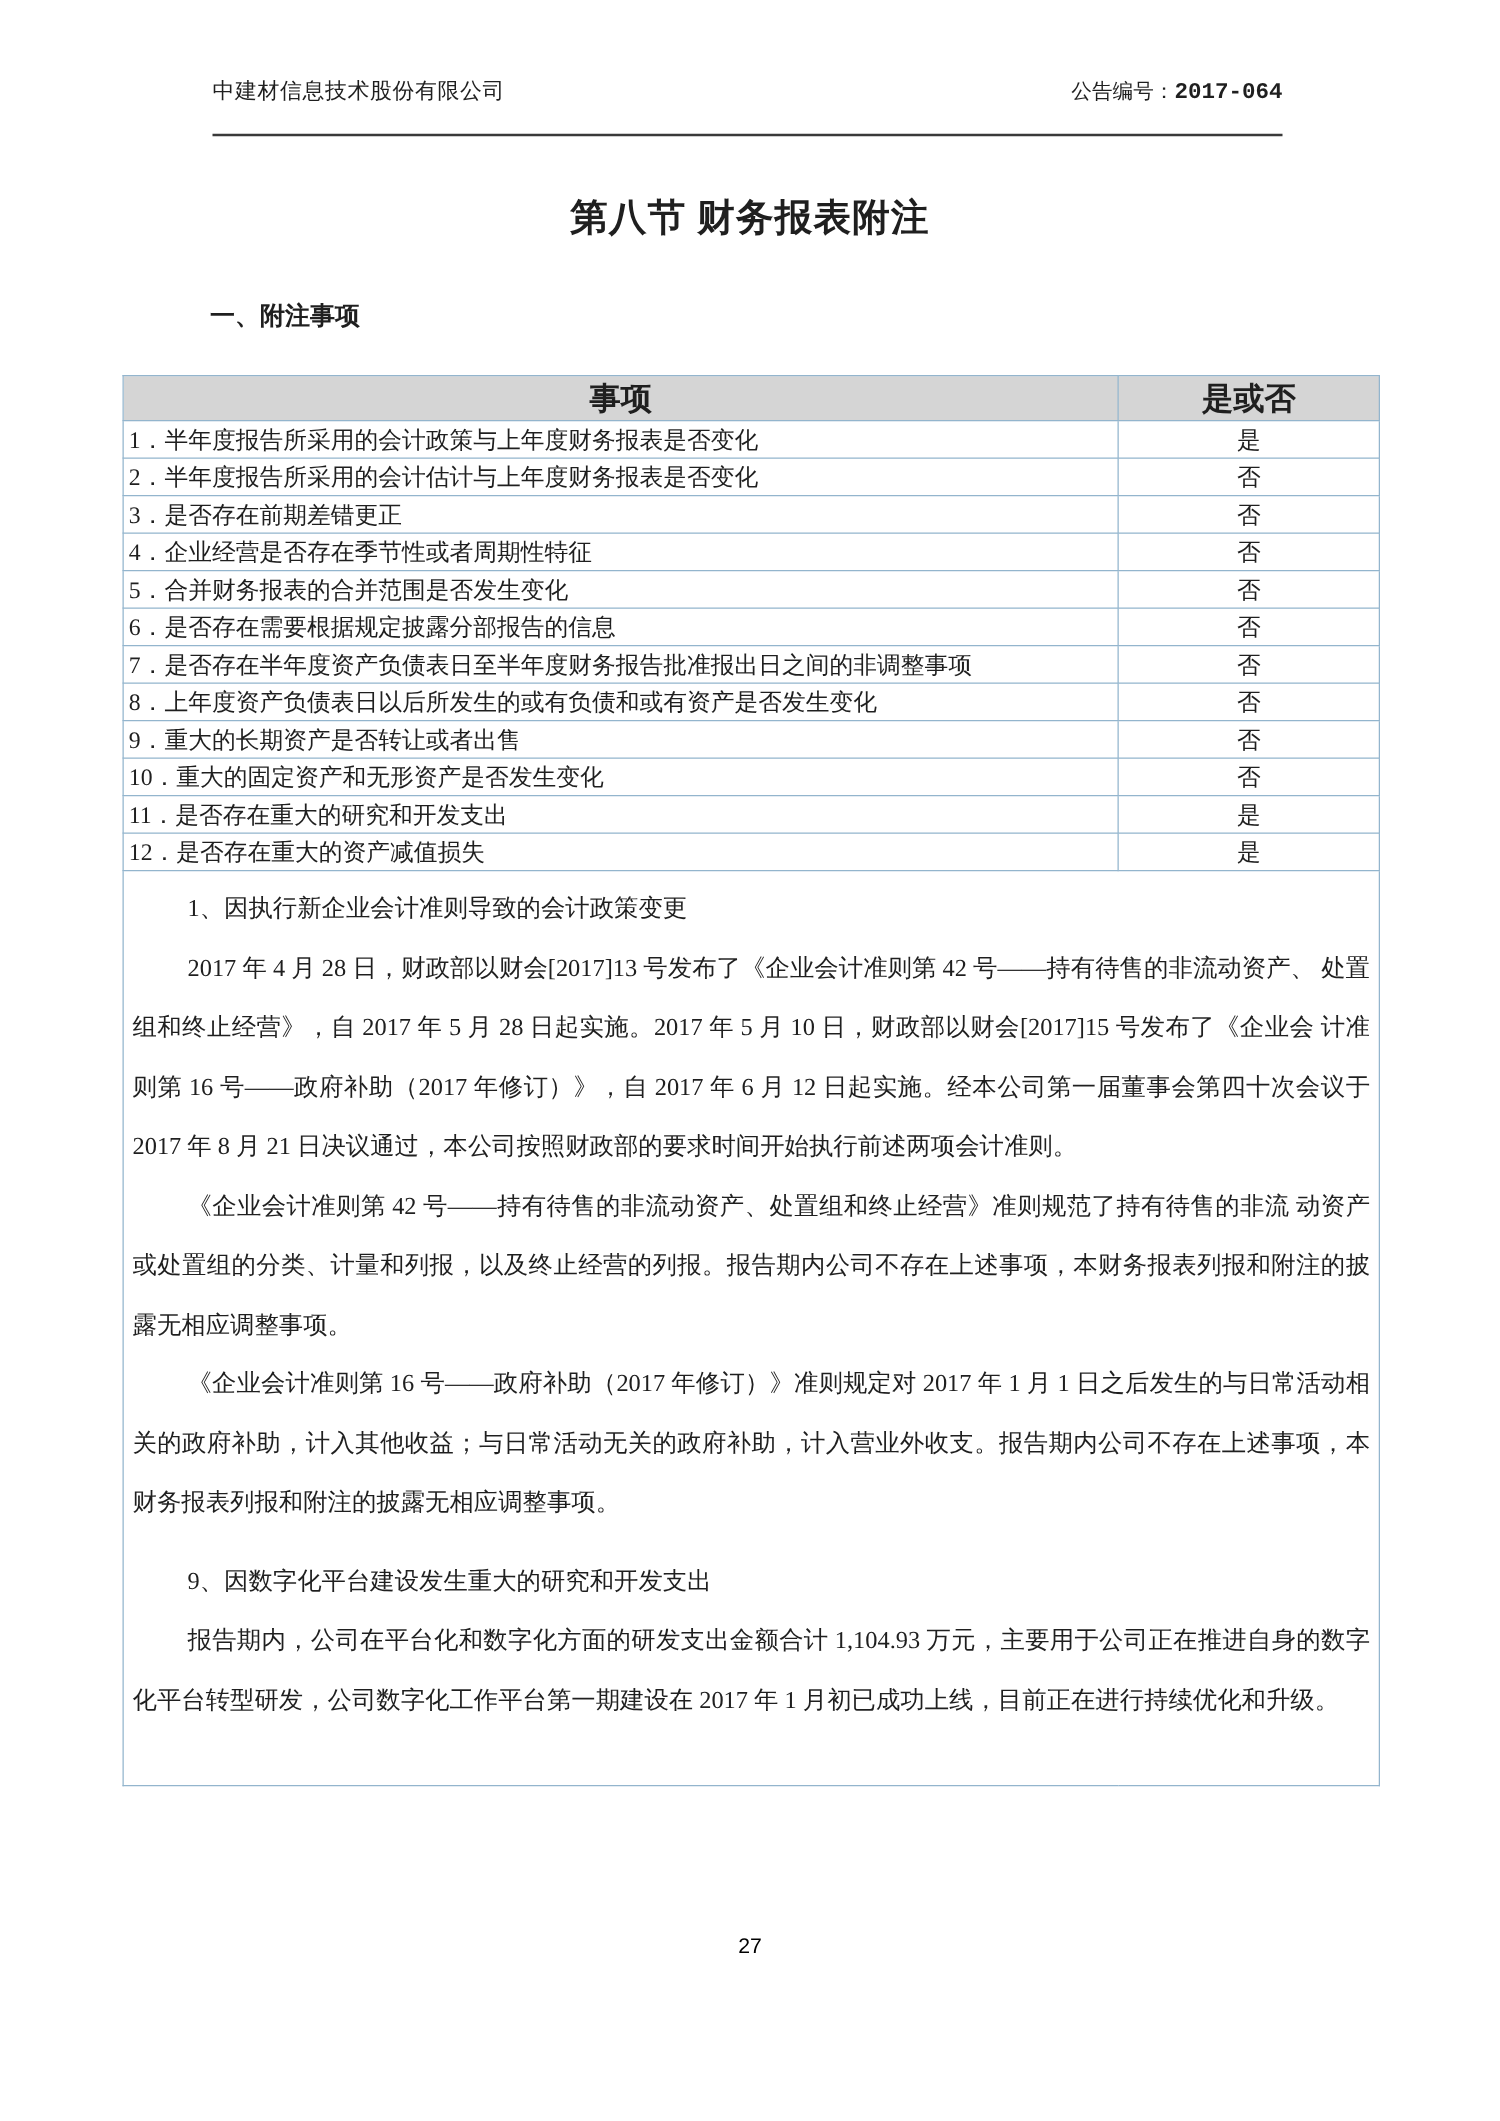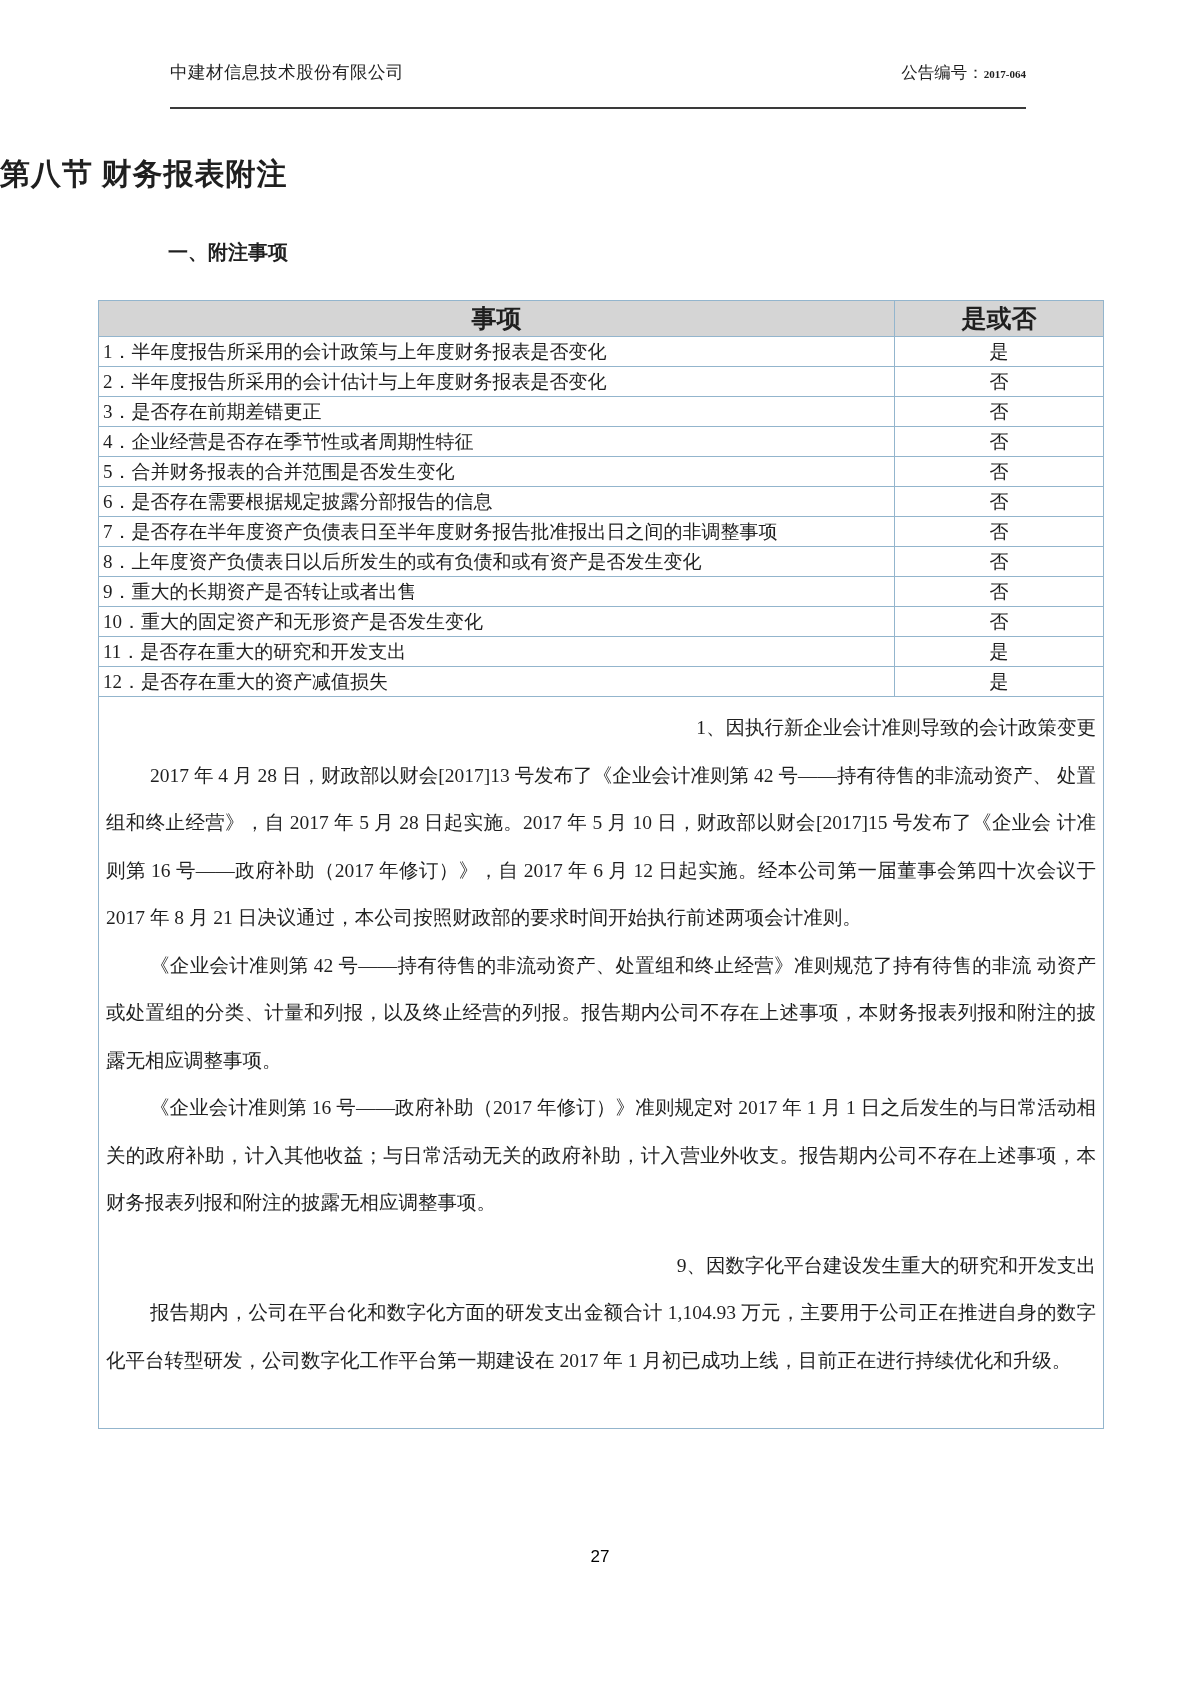--- a/index.html
+++ b/index.html
@@ -26,32 +26,32 @@
     padding-bottom: 23px;
   }
   .company-name {
     font-size: 17.5px;
     letter-spacing: 0.5px;
   }
   .announcement {
     font-size: 16.5px;
   }
   .announcement .ann-no {
-    font-family: Liberation Serif, serif;
-    font-weight: bold;
-    font-size: 11px;
+    font-family: Liberation Mono, monospace;
+    font-weight: bold;
+    font-size: 18px;
   }
 
   
   .doc-title {
     position: absolute;
     top: 134px;
     left: 0;
     width: 100%;
-    text-align: left;
+    text-align: center;
     font-size: 30px;
     font-weight: bold;
     letter-spacing: 1px;
   }
 
   
   .section-heading {
     position: absolute;
     top: 222px;
     left: 168px;
@@ -102,21 +102,21 @@
   }
   .notes-cell .block {
     margin: 0;
     font-size: 19.5px;
     line-height: 47.5px;
     text-indent: 44px;
     text-align: justify;
     color: #1f1f1f;
   }
   .notes-cell .block.heading {
-    text-align: right;
+    text-align: left;
   }
   .notes-cell .block.gap-before {
     margin-top: 15px;
   }
 
   
   .page-footer {
     position: absolute;
     top: 1547px;
     left: 0;

